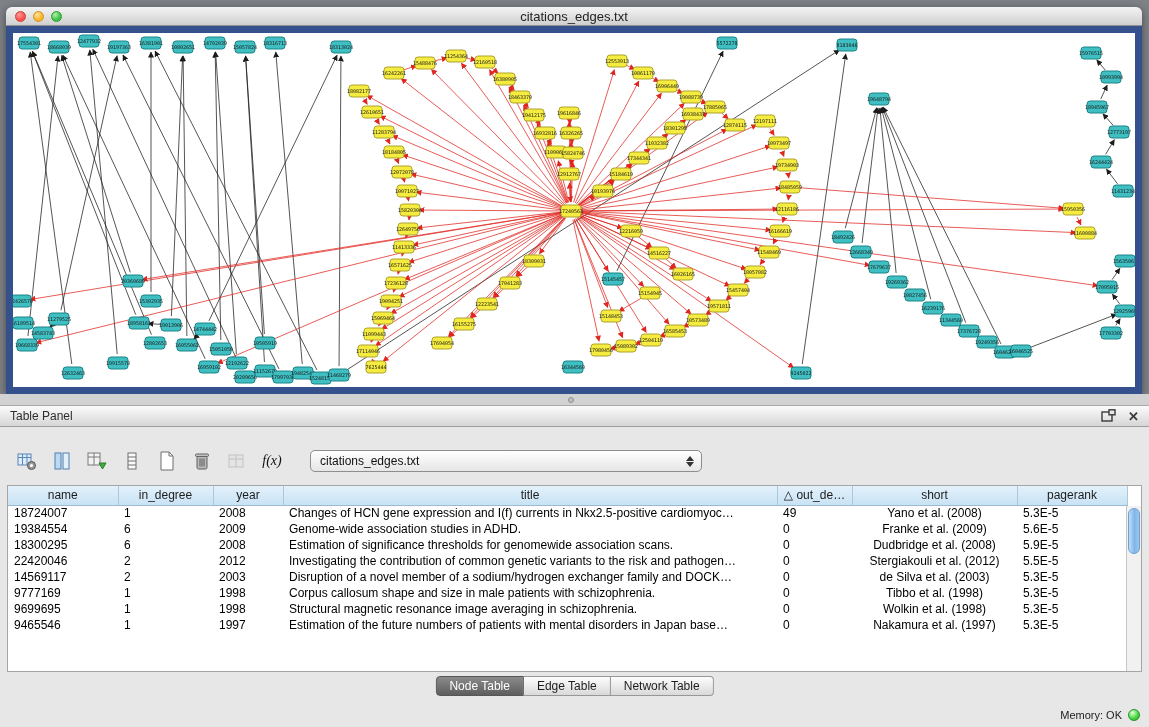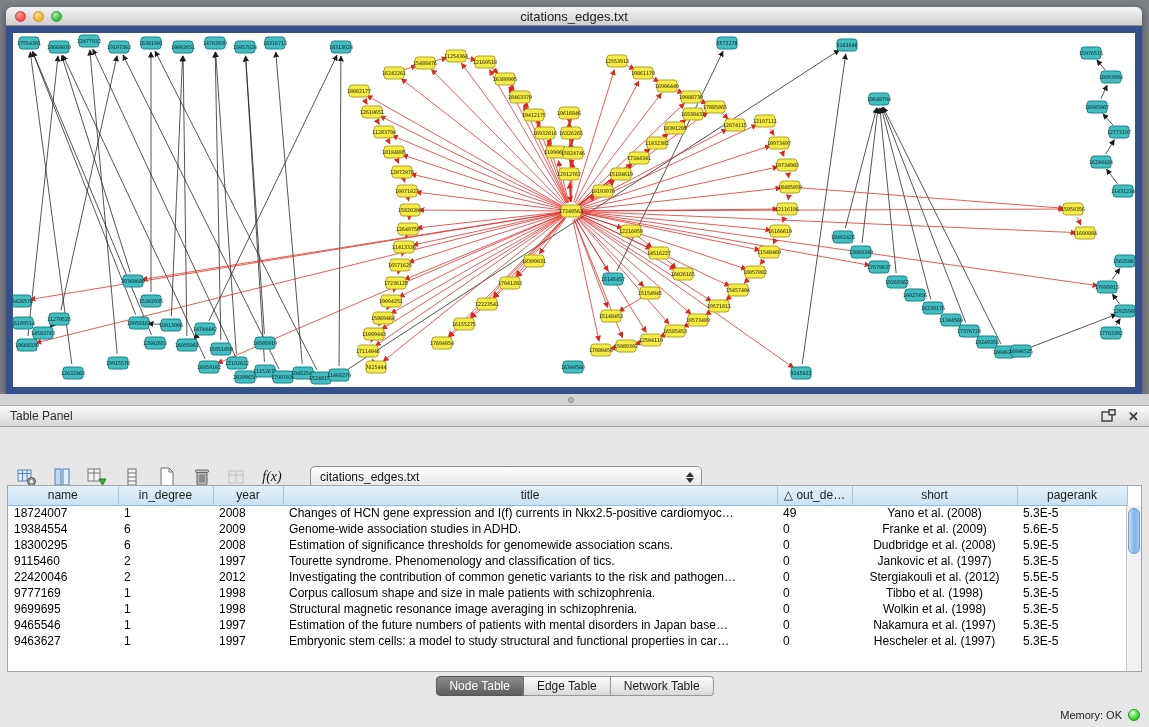--- a/index.html
+++ b/index.html
@@ -37,21 +37,21 @@
 
   
   .table-panel { position:absolute; left:0; top:405px; width:1149px; height:322px; background:#e7e7e7; }
   .panel-header { height:22px; background:linear-gradient(#fbfbfb,#d6d6d6);
     border-top:1px solid #a9a9a9; border-bottom:1px solid #9d9d9d;
     display:flex; align-items:center; padding:8px 10px; }
   .panel-title { font-size:12px; color:#2e2e2e; }
   .panel-header-icons { margin-left:auto; display:flex; align-items:center; gap:12px; }
   .ph-icon { cursor:default; color:#3a3a3a; font-size:13px; font-weight:bold; line-height:1; }
 
-  .toolbar { position:absolute; top:40px; left:14px; height:32px; display:flex; align-items:center; gap:9px;margin-top:16px; }
+  .toolbar { position:absolute; top:40px; left:14px; height:32px; display:flex; align-items:center; gap:9px; }
   .tb-btn { width:26px; height:26px; display:flex; align-items:center; justify-content:center; border:none; background:transparent; }
   .tb-btn.disabled { opacity:.38; }
   .fx { font-size:14px; font-style:italic; font-family:"Liberation Serif", serif; color:#111; }
   .combo { margin-left:16px; width:392px; height:22px; border:1px solid #8e8e8e; border-radius:5px;
     background:linear-gradient(#ffffff,#e6e6e6); display:flex; align-items:center;
     font-size:12px; color:#111; padding-left:9px; }
   .combo-arrows { margin-left:auto; margin-right:7px; display:flex; flex-direction:column; gap:1px; }
   .combo-arrows i { display:block; width:0; height:0; border-left:4px solid transparent; border-right:4px solid transparent; }
   .combo-arrows .up   { border-bottom:5px solid #333; }
   .combo-arrows .down { border-top:5px solid #333; }
@@ -932,36 +932,36 @@
             <tr>
               <td style="width: 110px;">18300295</td>
               <td style="width: 95px;">6</td>
               <td style="width: 70px;">2008</td>
               <td style="width: 494px;">Estimation of significance thresholds for genomewide association scans.</td>
               <td style="width: 75px;">0</td>
               <td style="width: 165px; text-align: center;">Dudbridge et al. (2008)</td>
               <td style="width: 110px;">5.9E-5</td>
             </tr>
             <tr>
-              <td style="width: 110px;">9115460</td>
-              <td style="width: 95px;">2</td>
-              <td style="width: 70px;">1997</td>
-              <td style="width: 494px;">Tourette syndrome. Phenomenology and classification of tics.</td>
-              <td style="width: 75px;">0</td>
-              <td style="width: 165px; text-align: center;">Jankovic et al. (1997)</td>
-              <td style="width: 110px;">5.3E-5</td>
-            </tr>
-            <tr>
               <td style="width: 110px;">22420046</td>
               <td style="width: 95px;">2</td>
               <td style="width: 70px;">2012</td>
               <td style="width: 494px;">Investigating the contribution of common genetic variants to the risk and pathogen…</td>
               <td style="width: 75px;">0</td>
               <td style="width: 165px; text-align: center;">Stergiakouli et al. (2012)</td>
               <td style="width: 110px;">5.5E-5</td>
+            </tr>
+            <tr>
+              <td style="width: 110px;">14569117</td>
+              <td style="width: 95px;">2</td>
+              <td style="width: 70px;">2003</td>
+              <td style="width: 494px;">Disruption of a novel member of a sodium/hydrogen exchanger family and DOCK…</td>
+              <td style="width: 75px;">0</td>
+              <td style="width: 165px; text-align: center;">de Silva et al. (2003)</td>
+              <td style="width: 110px;">5.3E-5</td>
             </tr>
             <tr>
               <td style="width: 110px;">9777169</td>
               <td style="width: 95px;">1</td>
               <td style="width: 70px;">1998</td>
               <td style="width: 494px;">Corpus callosum shape and size in male patients with schizophrenia.</td>
               <td style="width: 75px;">0</td>
               <td style="width: 165px; text-align: center; margin-top: 24px;">Tibbo et al. (1998)</td>
               <td style="width: 110px;">5.3E-5</td>
             </tr>
@@ -976,29 +976,20 @@
             </tr>
             <tr>
               <td style="width: 110px;">9465546</td>
               <td style="width: 95px;">1</td>
               <td style="width: 70px;">1997</td>
               <td style="width: 494px;">Estimation of the future numbers of patients with mental disorders in Japan base…</td>
               <td style="width: 75px;">0</td>
               <td style="width: 165px; text-align: center;">Nakamura et al. (1997)</td>
               <td style="width: 110px;">5.3E-5</td>
             </tr>
-            <tr>
-              <td style="width: 110px;">9463627</td>
-              <td style="width: 95px;">1</td>
-              <td style="width: 70px;">1997</td>
-              <td style="width: 494px;">Embryonic stem cells: a model to study structural and functional properties in car…</td>
-              <td style="width: 75px;">0</td>
-              <td style="width: 165px; text-align: center;">Hescheler et al. (1997)</td>
-              <td style="width: 110px;">5.3E-5</td>
-            </tr>
           </tbody>
       </table>
       <div class="vscroll">
         <div class="thumb"></div>
       </div>
     </div>
 
     <div class="tabs">
         <button class="tab-btn selected">Node Table</button>
         <button class="tab-btn">Edge Table</button>

